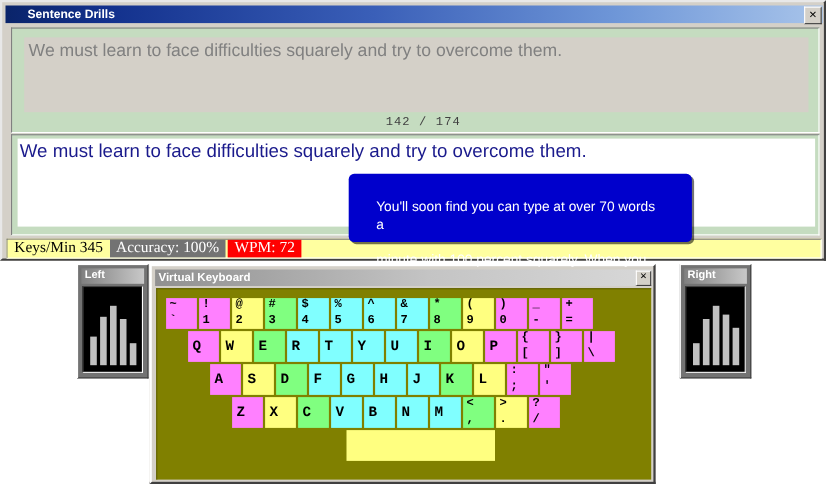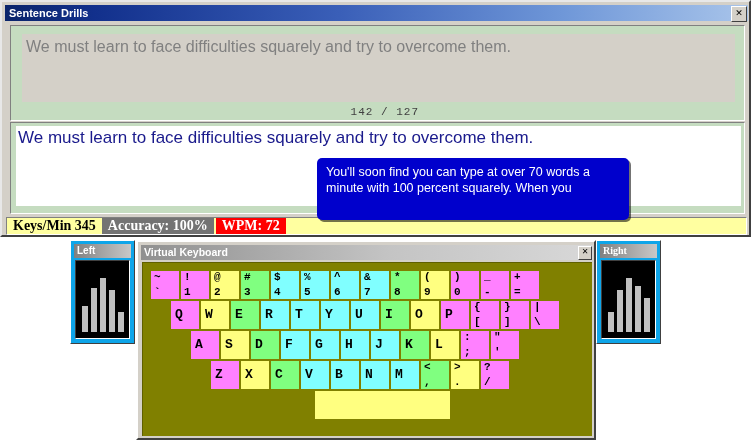--- a/index.html
+++ b/index.html
@@ -19,21 +19,21 @@
     border-right:2px solid #404040;
     border-bottom:2px solid #404040;
     box-sizing:border-box;
   }
   #titlebar{
     position:absolute;left:3px;top:3px;width:743px;height:16px;
     background:linear-gradient(to right,#0a246a 0%,#12308c 12%,#3a5fb8 45%,#6f97d8 75%,#a8c4ea 100%);
     display:flex;align-items:center;
   }
   #titlebar .t-text{
-    color:#ffffff;font-size:11px;font-weight:bold;padding-left:4px;
+    color:#ffffff;font-size:11px;font-weight:bold;padding-left:20px;
     letter-spacing:0px;line-height:16px;white-space:nowrap;
   }
   #titlebar .t-close{
     position:absolute;right:1px;top:1px;width:14px;height:14px;
     background:#d4d0c8;
     border-top:1px solid #ffffff;border-left:1px solid #ffffff;
     border-right:1px solid #404040;border-bottom:1px solid #404040;
     font-size:9px;line-height:12px;text-align:center;color:#000;cursor:pointer;
     font-family:"Liberation Sans",sans-serif;
   }
@@ -77,53 +77,52 @@
     white-space:nowrap;font-family:"Liberation Sans",sans-serif;
   }
 
   
   #statusbar{
     position:absolute;left:4px;top:215px;width:741px;height:18px;
     background:#ffffa0;display:flex;align-items:stretch;
     border-top:1px solid #808080;border-left:1px solid #808080;
     border-right:1px solid #ffffff;border-bottom:1px solid #ffffff;
     box-sizing:border-box;
-    font-weight:bold;
   }
   .stat{
     display:flex;align-items:center;justify-content:center;
     font-family:"Liberation Serif",serif;font-size:14px;white-space:nowrap;
     padding:0 6px;
   }
   .stat.keys{background:#ffffa0;color:#000000;}
   .stat.acc{background:#737373;color:#ffffff;}
   .stat.wpm{background:#ff0000;color:#ffffff;margin-left:2px;}
 
   
   #tooltip{
     position:absolute;left:317px;top:158px;width:312px;height:62px;
     background:#0000cc;border-radius:5px;
     box-shadow:2px 2px 0 rgba(0,0,0,0.55);
     padding:6px 9px;box-sizing:border-box;z-index:40;
   }
   #tooltip p{
-    margin:0;color:#ffffff;font-size:12.5px;line-height:16px;
+    margin:16px;color:#ffffff;font-size:12.5px;line-height:16px;
     font-family:"Liberation Sans",sans-serif;
   }
 
   
   .hand-panel{
     position:absolute;top:240px;width:65px;height:104px;
-    background:#0ea5e9;
+    background:#737373;
     border-top:1px solid #ffffff;border-left:1px solid #ffffff;
     border-right:1px solid #404040;border-bottom:1px solid #404040;
     box-sizing:border-box;
   }
   #hand-left{left:70px;}
-  #hand-right{left:596px;font-family:Liberation Serif, serif;}
+  #hand-right{left:618px;}
   .hand-title{
     position:absolute;left:3px;top:3px;right:3px;height:14px;
     background:linear-gradient(to right,#808080,#c8c8c8);
     color:#ffffff;font-size:10px;font-weight:bold;line-height:14px;
     padding-left:3px;box-sizing:border-box;white-space:nowrap;
   }
   .hand-canvas{
     position:absolute;left:4px;top:19px;right:4px;bottom:4px;
     background:#000000;
     border-top:1px solid #404040;border-left:1px solid #404040;
@@ -187,21 +186,21 @@
 
   <div id="titlebar">
     <span class="t-text">Sentence Drills</span>
     <div class="t-close">✕</div>
   </div>
 
   <div id="prompt-frame">
     <div id="prompt-inner">
       <div id="prompt-text">We must learn to face difficulties squarely and try to overcome them.</div>
     </div>
-    <div id="counter">142 / 127</div>
+    <div id="counter">142 / 174</div>
   </div>
 
   <div id="typed-frame">
     <div id="typed-inner">
       <div id="typed-text">We must learn to face difficulties squarely and try to overcome them.</div>
     </div>
   </div>
 
   <div id="statusbar">
     <div class="stat keys">Keys/Min 345</div>

